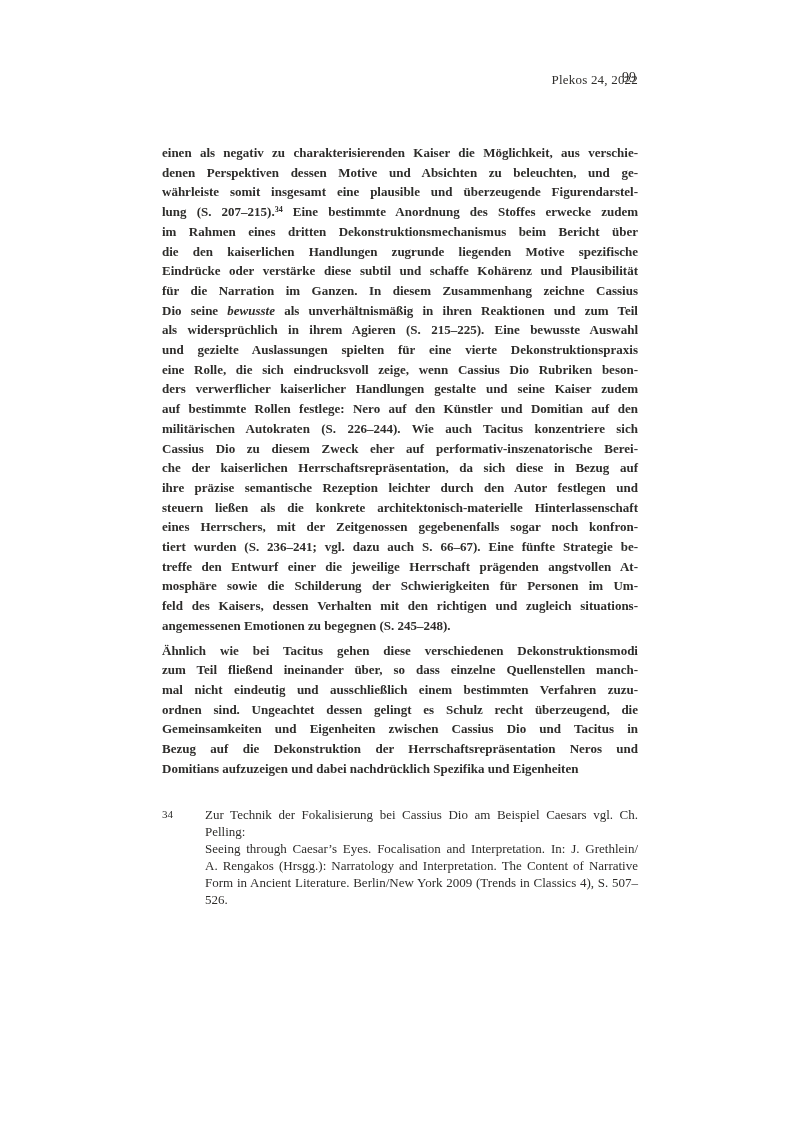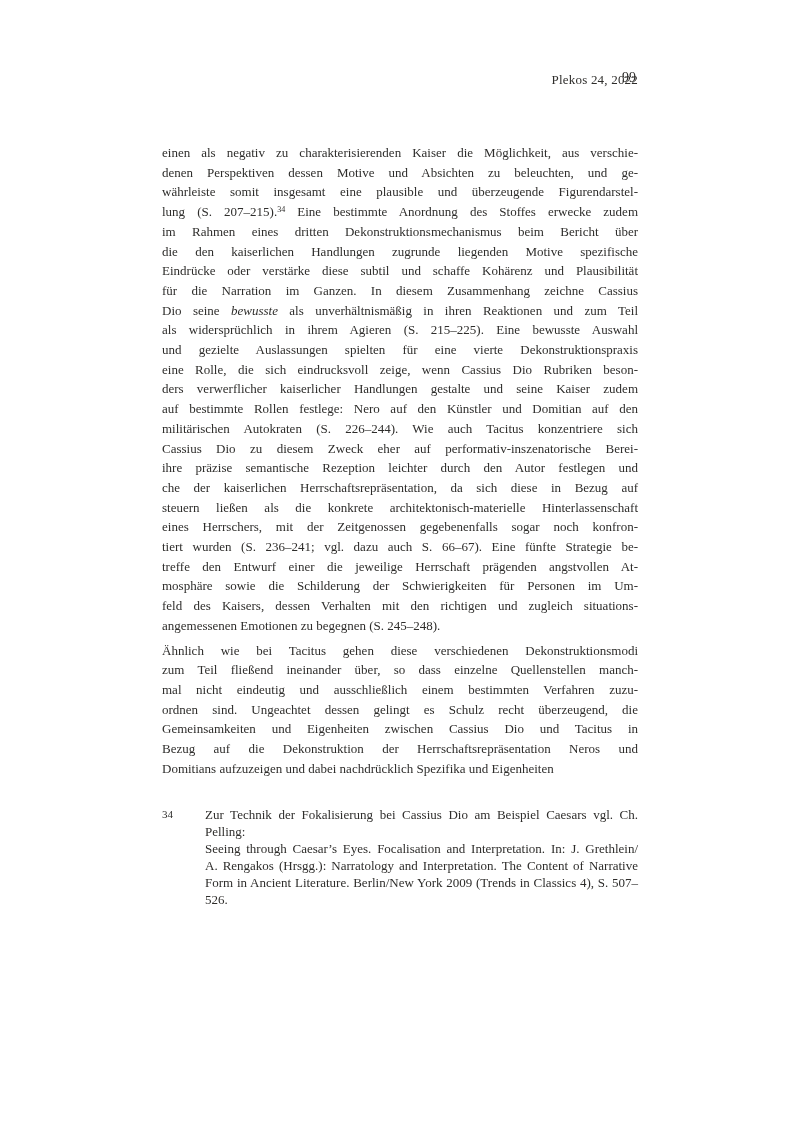--- a/index.html
+++ b/index.html
@@ -34,20 +34,21 @@
     right: 2px;
     top: -2px;
     font-size: 14px;
   }
   
   .textblock {
     position: absolute;
     left: 162px;
     top: 143px;
     width: 476px;
+    font-weight: bold;
   }
   .para { margin: 0; padding: 0; }
   .para + .para { margin-top: 5px; }
   .bline {
     font-size: 13px;
     line-height: 19.7px;
     text-align: justify;
     text-align-last: justify;
     white-space: normal;
   }
@@ -103,22 +104,22 @@
       <div class="bline">Eindrücke oder verstärke diese subtil und schaffe Kohärenz und Plausibilität</div>
       <div class="bline">für die Narration im Ganzen. In diesem Zusammenhang zeichne Cassius</div>
       <div class="bline"><span>Dio seine </span><span class="it">bewusste</span><span> als unverhältnismäßig in ihren Reaktionen und zum Teil</span></div>
       <div class="bline">als widersprüchlich in ihrem Agieren (S. 215–225). Eine bewusste Auswahl</div>
       <div class="bline">und gezielte Auslassungen spielten für eine vierte Dekonstruktionspraxis</div>
       <div class="bline">eine Rolle, die sich eindrucksvoll zeige, wenn Cassius Dio Rubriken beson-</div>
       <div class="bline">ders verwerflicher kaiserlicher Handlungen gestalte und seine Kaiser zudem</div>
       <div class="bline">auf bestimmte Rollen festlege: Nero auf den Künstler und Domitian auf den</div>
       <div class="bline">militärischen Autokraten (S. 226–244). Wie auch Tacitus konzentriere sich</div>
       <div class="bline">Cassius Dio zu diesem Zweck eher auf performativ-inszenatorische Berei-</div>
+      <div class="bline">che der kaiserlichen Herrschaftsrepräsentation, da sich diese in Bezug auf</div>
       <div class="bline">ihre präzise semantische Rezeption leichter durch den Autor festlegen und</div>
-      <div class="bline">che der kaiserlichen Herrschaftsrepräsentation, da sich diese in Bezug auf</div>
       <div class="bline">steuern ließen als die konkrete architektonisch-materielle Hinterlassenschaft</div>
       <div class="bline">eines Herrschers, mit der Zeitgenossen gegebenenfalls sogar noch konfron-</div>
       <div class="bline">tiert wurden (S. 236–241; vgl. dazu auch S. 66–67). Eine fünfte Strategie be-</div>
       <div class="bline">treffe den Entwurf einer die jeweilige Herrschaft prägenden angstvollen At-</div>
       <div class="bline">mosphäre sowie die Schilderung der Schwierigkeiten für Personen im Um-</div>
       <div class="bline">feld des Kaisers, dessen Verhalten mit den richtigen und zugleich situations-</div>
       <div class="bline last">angemessenen Emotionen zu begegnen (S. 245–248).</div>
     </section>
 
     <section class="para">

